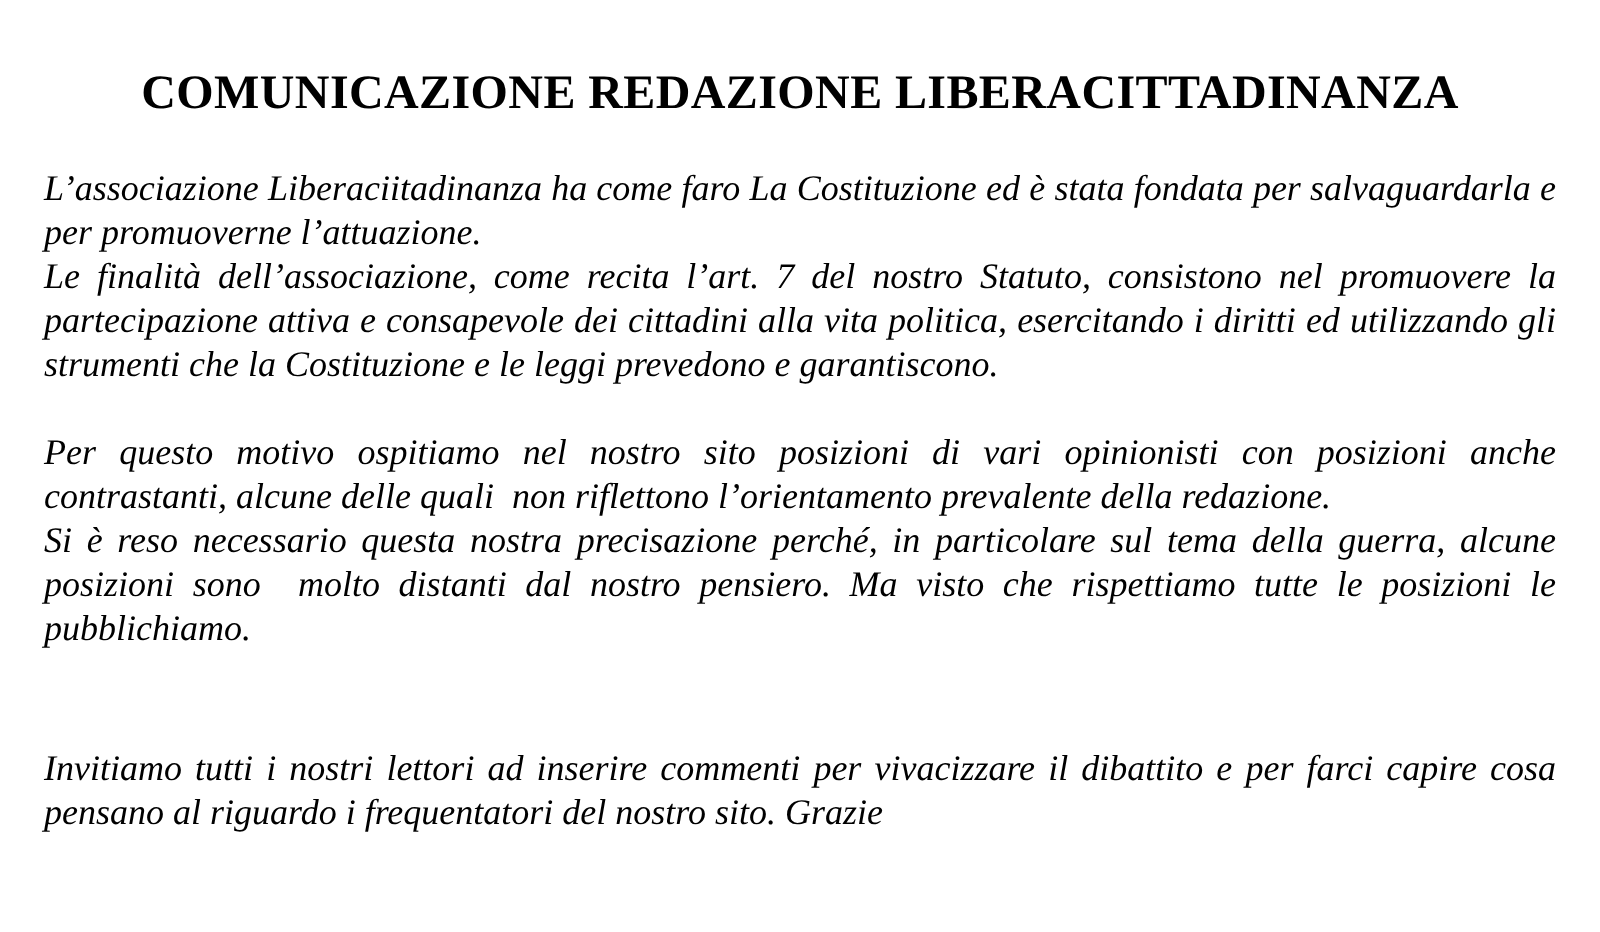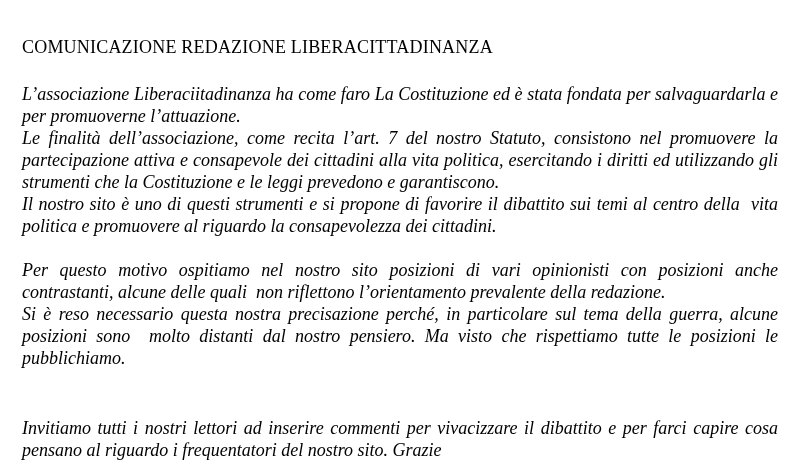--- a/index.html
+++ b/index.html
@@ -13,22 +13,23 @@
     height: 466px;
     box-sizing: border-box;
     background: #ffffff;
     color: #000000;
     font-family: "Liberation Serif", "DejaVu Serif", serif;
     padding: 36px 22px 0 22px;
     overflow: hidden;
   }
   .doc-title {
     margin: 0 0 25px 0;
-    font-size: 18px;
-    font-weight: normal;
+    text-align: center;
+    font-size: 24px;
+    font-weight: bold;
     letter-spacing: 0.2px;
     line-height: 22px;
   }
   .block {
     margin: 0 0 22px 0;
   }
   .block:last-child {
     margin-bottom: 0;
     margin-top: 48px;
   }
@@ -43,21 +44,20 @@
 </style>
 </head>
 <body>
 
 <div class="page">
   <h1 class="doc-title">COMUNICAZIONE REDAZIONE LIBERACITTADINANZA</h1>
 
   <div class="block">
     <p>L’associazione Liberaciitadinanza ha come faro La Costituzione ed è stata fondata per salvaguardarla e per promuoverne l’attuazione.</p>
     <p>Le finalità dell’associazione, come recita l’art. 7 del nostro Statuto, consistono nel promuovere la partecipazione attiva e consapevole dei cittadini alla vita politica, esercitando i diritti ed utilizzando gli strumenti che la Costituzione e le leggi prevedono e garantiscono.</p>
-    <p>Il nostro sito è uno di questi strumenti e si propone di favorire il dibattito sui temi al centro della  vita politica e promuovere al riguardo la consapevolezza dei cittadini.</p>
   </div>
 
   <div class="block">
     <p>Per questo motivo ospitiamo nel nostro sito posizioni di vari opinionisti con posizioni anche contrastanti, alcune delle quali  non riflettono l’orientamento prevalente della redazione.</p>
     <p>Si è reso necessario questa nostra precisazione perché, in particolare sul tema della guerra, alcune posizioni sono  molto distanti dal nostro pensiero. Ma visto che rispettiamo tutte le posizioni le pubblichiamo.</p>
   </div>
 
   <div class="block">
     <p>Invitiamo tutti i nostri lettori ad inserire commenti per vivacizzare il dibattito e per farci capire cosa pensano al riguardo i frequentatori del nostro sito. Grazie</p>
   </div>

